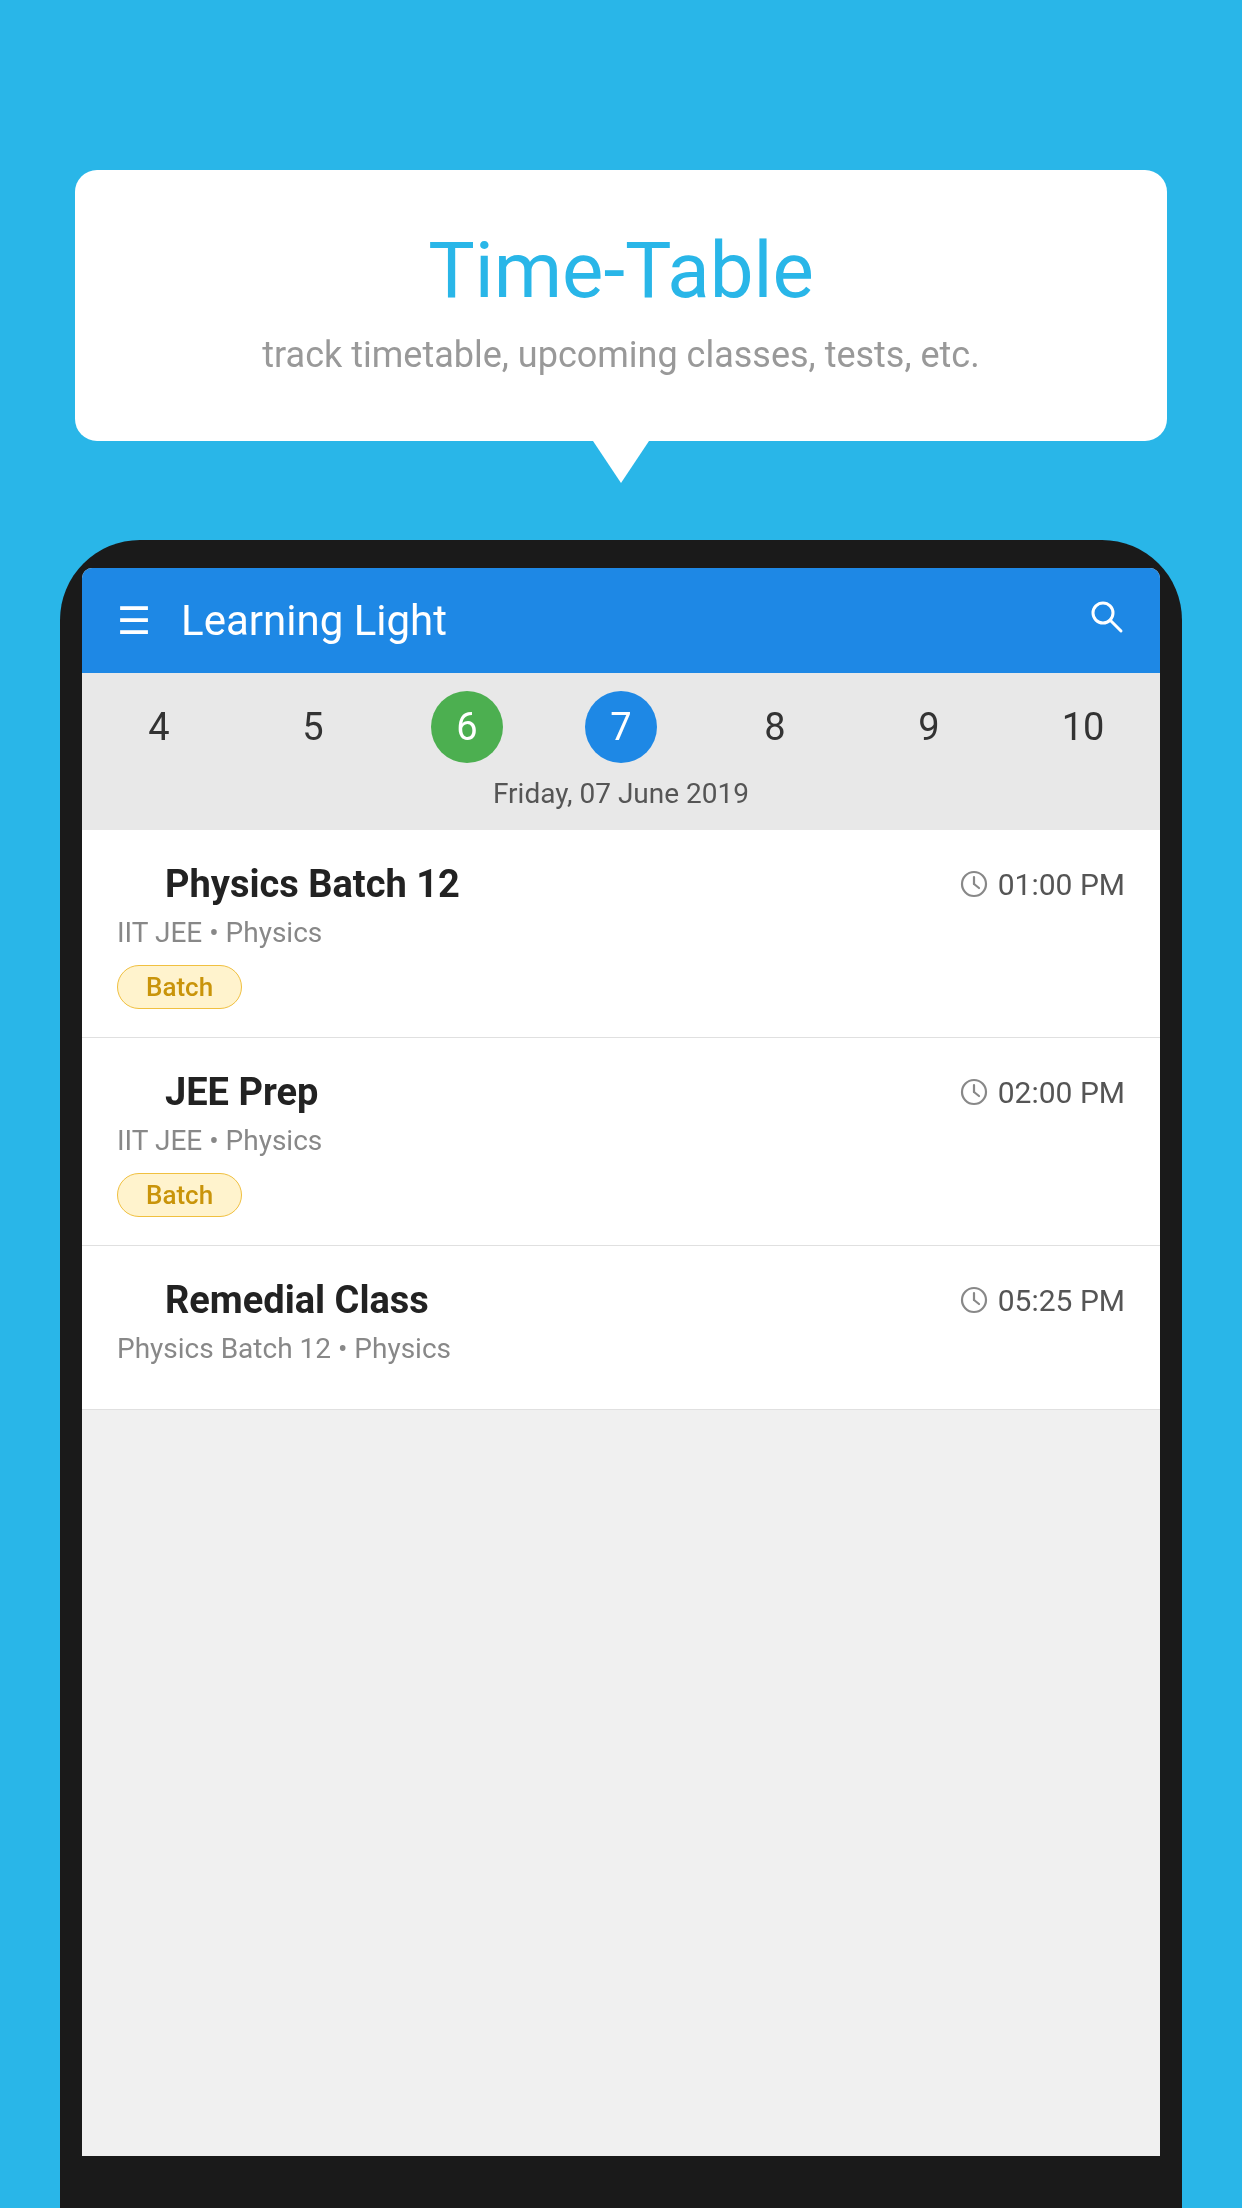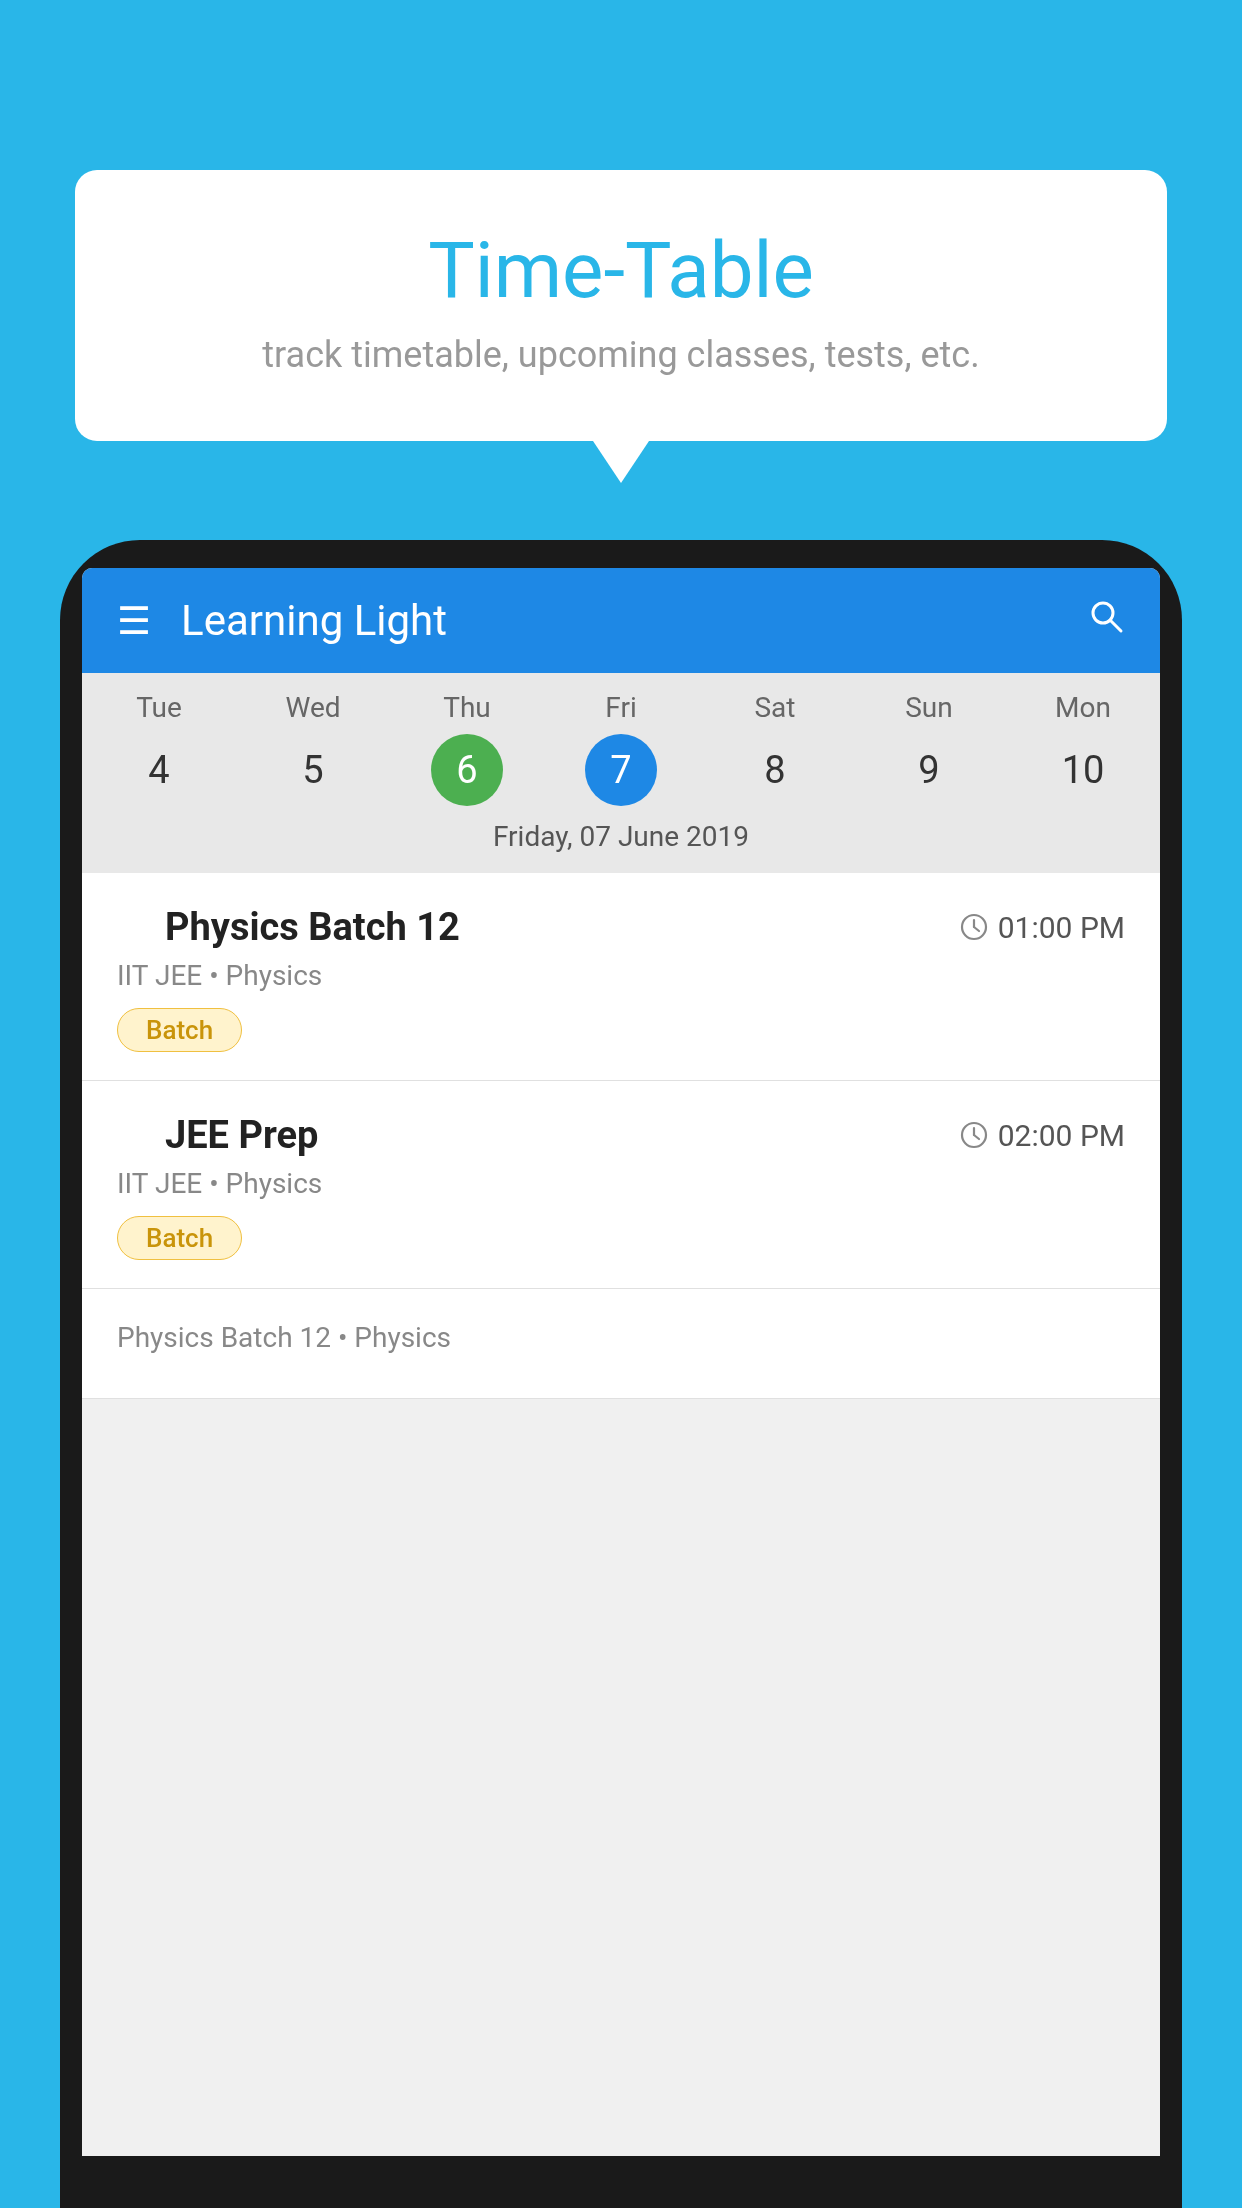--- a/index.html
+++ b/index.html
@@ -303,29 +303,20 @@
         <span class="app-bar-title">Learning Light</span>
         <span class="search-icon-btn">
           <svg width="38" height="38" viewBox="0 0 38 38" fill="none">
             <circle cx="16" cy="16" r="10" stroke="white" stroke-width="3"></circle>
             <line x1="23" y1="23" x2="34" y2="34" stroke="white" stroke-width="3" stroke-linecap="round"></line>
           </svg>
         </span>
       </div>
 
       <div class="calendar-strip">
-        <div class="day-headers">
-          <span class="day-header">Tue</span>
-          <span class="day-header">Wed</span>
-          <span class="day-header">Thu</span>
-          <span class="day-header">Fri</span>
-          <span class="day-header">Sat</span>
-          <span class="day-header">Sun</span>
-          <span class="day-header">Mon</span>
-        </div>
         <div class="day-numbers">
           <span class="day-number">4</span>
           <span class="day-number">5</span>
           <span class="day-number today">6</span>
           <span class="day-number selected">7</span>
           <span class="day-number">8</span>
           <span class="day-number">9</span>
           <span class="day-number">10</span>
         </div>
         <div class="selected-date-label">Friday, 07 June 2019</div>
@@ -359,20 +350,31 @@
                 <line x1="14" y1="14" x2="19" y2="18" stroke="#888" stroke-width="2.2" stroke-linecap="round"></line>
               </svg>
               02:00 PM
             </span>
           </div>
           <div class="schedule-item-subtitle">IIT JEE • Physics</div>
           <span class="batch-badge">Batch</span>
         </div>
 
         <div class="schedule-item">
+          <div class="schedule-item-header">
+            <span class="schedule-item-title">Remedial Class</span>
+            <span class="schedule-item-time">
+              <svg width="28" height="28" viewBox="0 0 28 28" fill="none">
+                <circle cx="14" cy="14" r="12" stroke="#888" stroke-width="2.2"></circle>
+                <line x1="14" y1="7" x2="14" y2="14" stroke="#888" stroke-width="2.2" stroke-linecap="round"></line>
+                <line x1="14" y1="14" x2="19" y2="18" stroke="#888" stroke-width="2.2" stroke-linecap="round"></line>
+              </svg>
+              05:25 PM
+            </span>
+          </div>
           <div class="schedule-item-subtitle">Physics Batch 12 • Physics</div>
         </div>
 
       </div>
 
     </div>
   </div>
 </div>
 
 </body></html>

